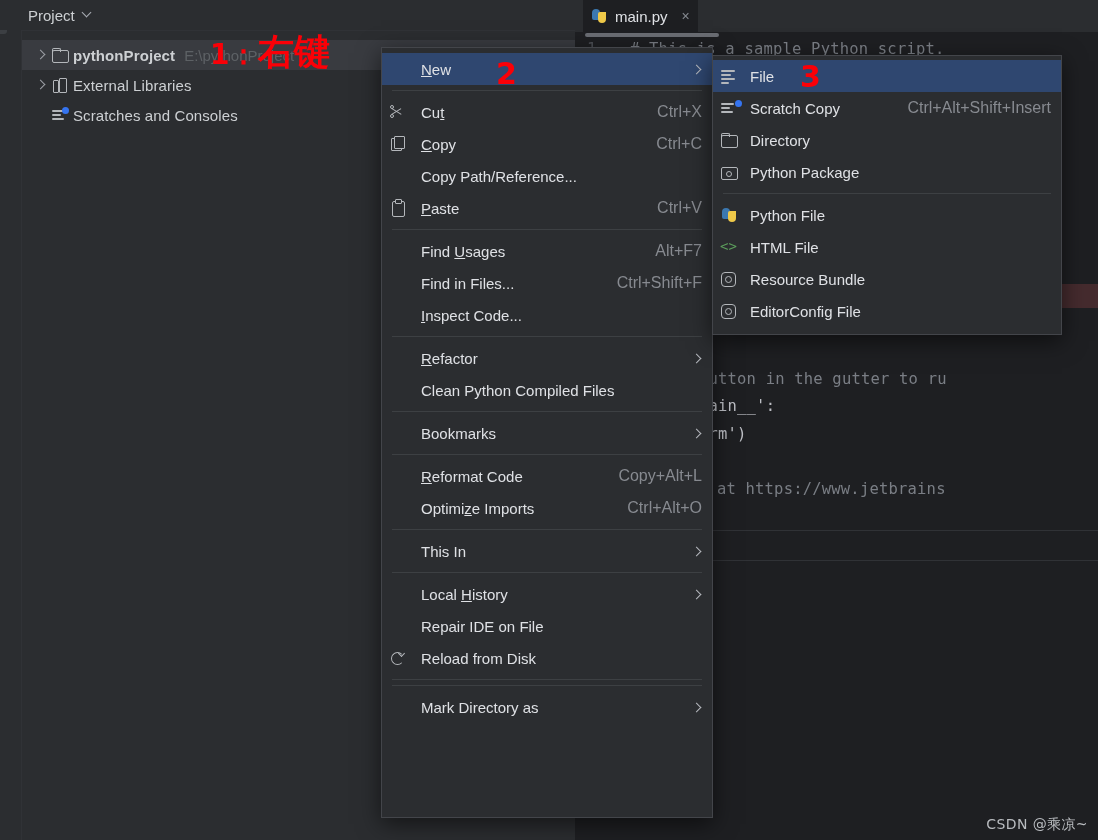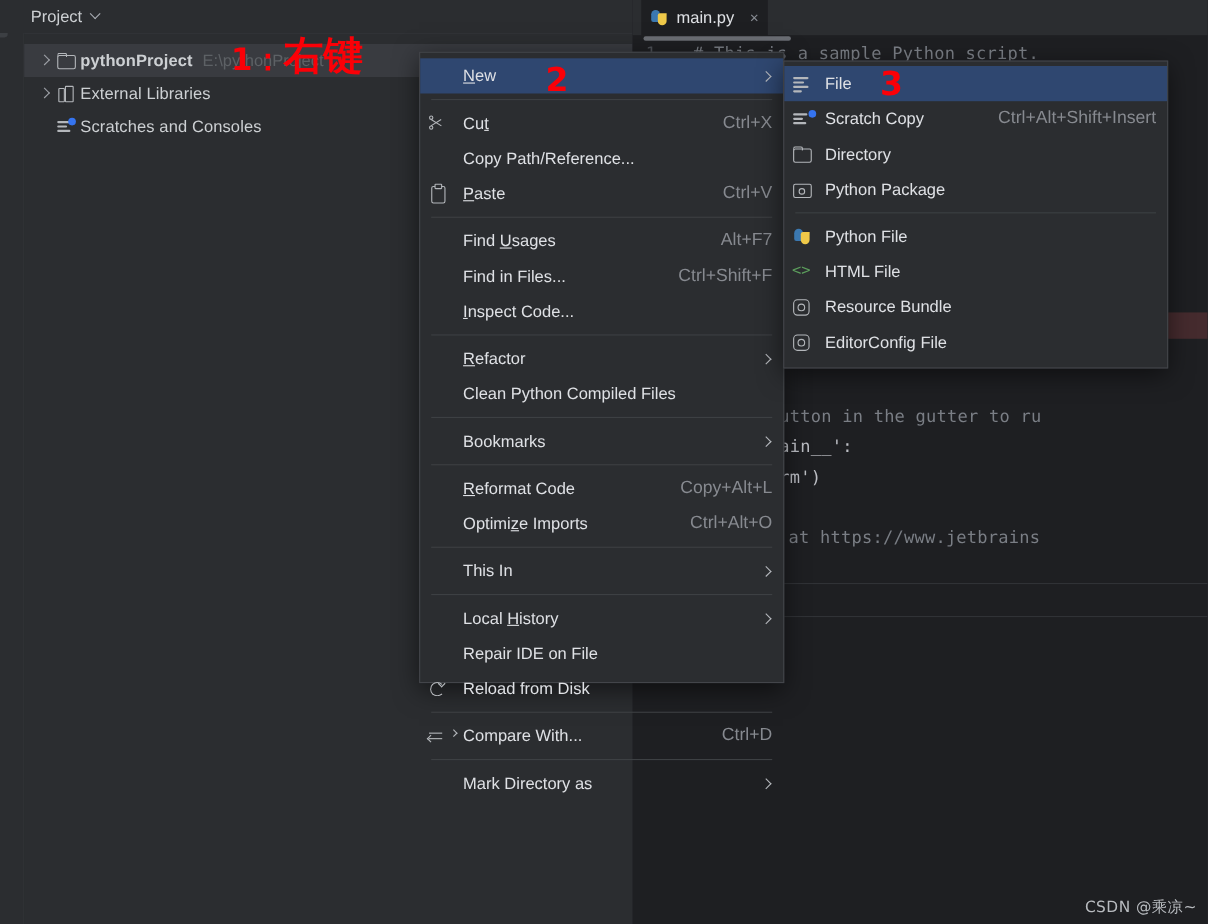--- a/index.html
+++ b/index.html
@@ -154,21 +154,21 @@
     position: absolute; left: 0; right: 0; height: 1px; background: #303236;
   }
   .watermark {
     position: absolute; right: 10px; bottom: 6px;
     color: #b9bcc0; font-size: 14px; letter-spacing: .4px;
     font-family: "DejaVu Sans", sans-serif;
   }
 
   
   .ctx-menu {
-    position: absolute; left: 381px; top: 47px; width: 332px; height: 574px;
+    position: absolute; left: 381px; top: 47px; width: 332px; height: 771px;
     background: #2b2d30;
     border: 1px solid #43454a;
     box-shadow: 0 6px 22px rgba(0,0,0,.55);
     padding: 5px 0;
   }
   .mi {
     position: relative; height: 32px; display: flex; align-items: center;
     color: #dfe1e5; font-size: 15px; padding: 0 10px 0 0;
     white-space: nowrap;
   }
@@ -396,20 +396,25 @@
       <span class="mi-icon ic-cut">
         <i class="b1"></i>
           <i class="b2"></i>
           <i class="o1"></i>
           <i class="o2"></i>
       </span>
       <span class="mi-label">Cu<span class="u">t</span></span>
       <span class="mi-short">Ctrl+X</span>
     </div>
 
+    <div class="mi">
+      <span class="mi-icon ic-copy"></span>
+      <span class="mi-label"><span class="u">C</span>opy</span>
+      <span class="mi-short">Ctrl+C</span>
+    </div>
 
     <div class="mi">
       <span class="mi-icon"></span>
       <span class="mi-label">Copy Path/Reference...</span>
     </div>
 
     <div class="mi">
       <span class="mi-icon ic-paste"></span>
       <span class="mi-label"><span class="u">P</span>aste</span>
       <span class="mi-short">Ctrl+V</span>
@@ -484,30 +489,20 @@
       <span class="mi-icon"></span>
       <span class="mi-label">Repair IDE on File</span>
     </div>
 
     <div class="mi">
       <span class="mi-icon ic-reload"></span>
       <span class="mi-label">Reload from Disk</span>
     </div>
     <div class="sep"></div>
 
-    <div class="mi">
-      <span class="mi-icon ic-compare">
-        <i class="ar1"></i>
-          <i class="ar2"></i>
-          <i class="h1"></i>
-          <i class="h2"></i>
-      </span>
-      <span class="mi-label">Compare With...</span>
-      <span class="mi-short">Ctrl+D</span>
-    </div>
     <div class="sep"></div>
 
     <div class="mi">
       <span class="mi-icon"></span>
       <span class="mi-label">Mark Directory as</span>
       <span class="mi-arrow"></span>
     </div>
 
   </div>
 

